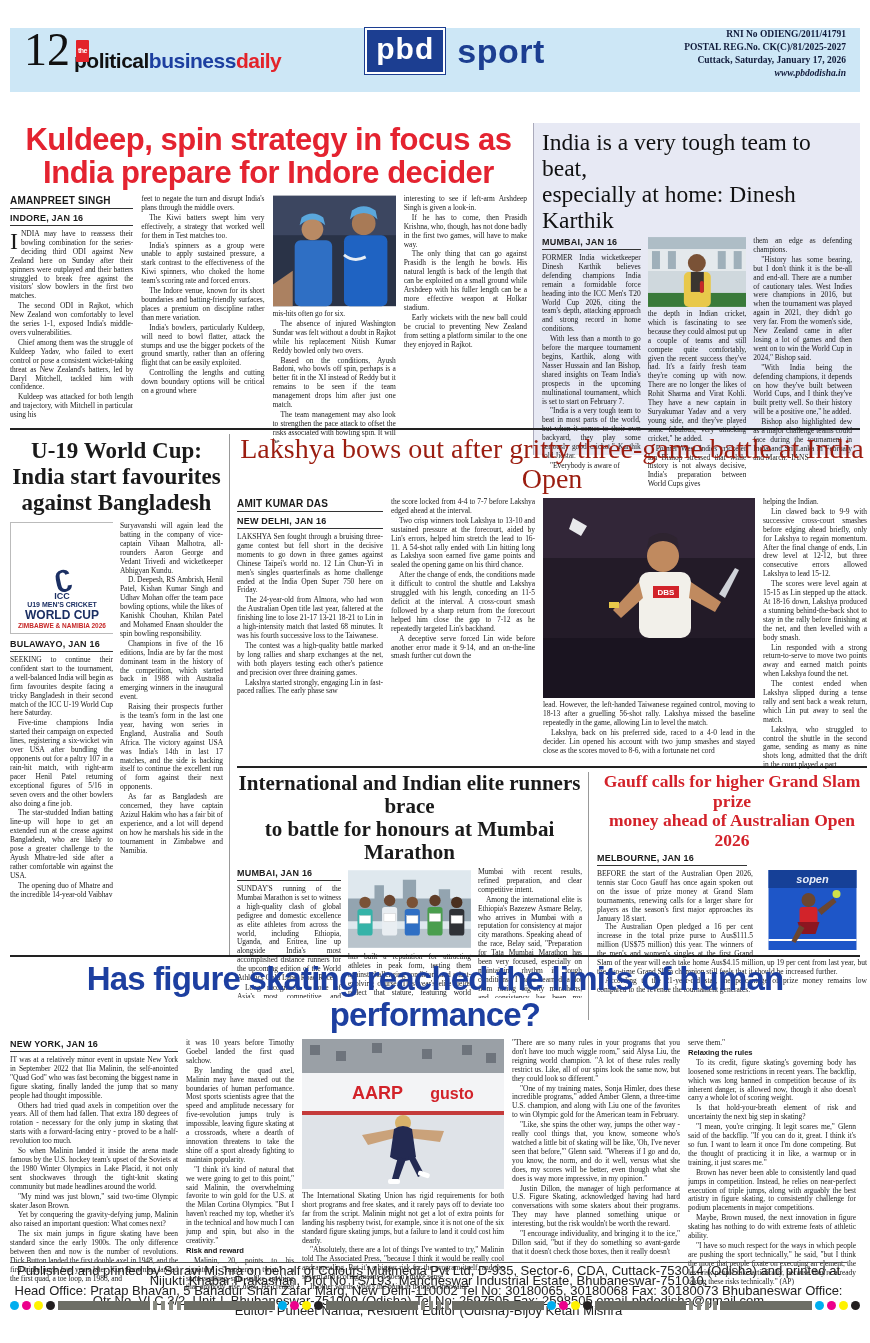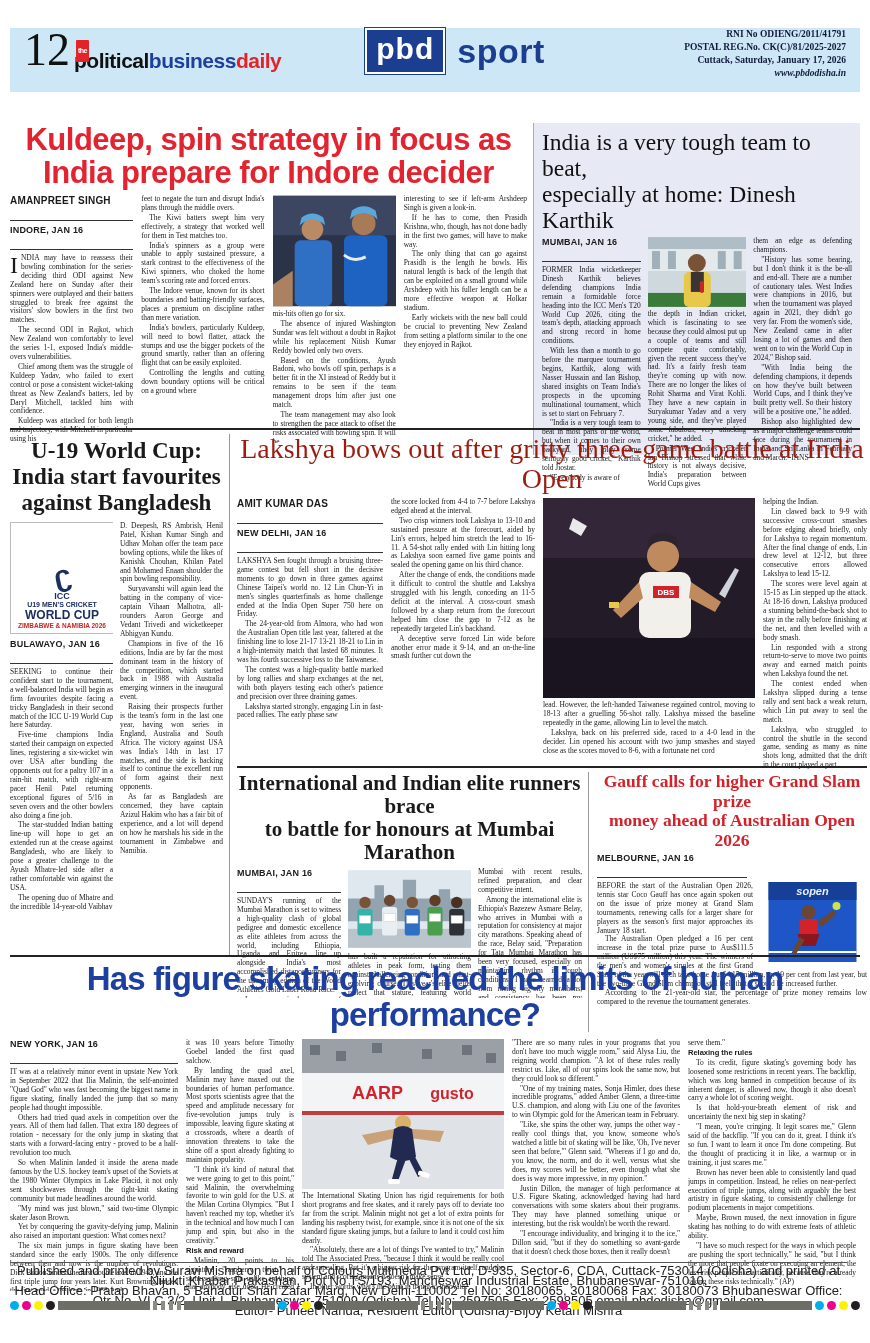--- a/index.html
+++ b/index.html
@@ -21,21 +21,21 @@
   .lg-black { color:#111; } .lg-blue { color:#1d3fa0; } .lg-red { color:#e3232a; }
   .mast-center { flex:1; display:flex; justify-content:center; align-items:center; gap:12px; }
   .pbd-box { background:#1c3e91; color:#fff; font-family:"Liberation Sans", sans-serif; font-weight:bold;
     font-size:30px; line-height:30px; padding:4px 9px 8px; border:2px solid #fff; outline:1px solid #1c3e91; letter-spacing:1px;}
   .sport-word { color:#1c3e91; font-family:"Liberation Sans", sans-serif; font-weight:bold; font-size:34px; letter-spacing:0.5px;}
   .mast-right { width:260px; text-align:right; font-size:9.5px; font-weight:bold; line-height:13px; color:#101a3a; }
   .mast-right .site { font-style:italic; }
   
   .dateline, .byline {
     font-family:"Liberation Sans", sans-serif; font-weight:bold; font-size:9px;
-    letter-spacing:0.2px; border-bottom:1px solid #333; padding-bottom:14px; margin-bottom:4px; display:block;
+    letter-spacing:0.2px; border-bottom:1px solid #333; padding-bottom:2px; margin-bottom:4px; display:block;
   }
   .byline { font-size:10px; }
   .cols { display:flex; gap:8px; }
   .col { overflow:hidden; }
   .col p { font-size:7.5px; line-height:8.9px; text-align:justify; text-indent:8px; margin:0 0 1px 0; letter-spacing:-0.05px;}
   .col p:first-child { text-indent:0; }
   .col p.subhead { font-family:"Liberation Sans", sans-serif; font-weight:bold; text-indent:0; font-size:7.6px; }
   .dropcap p:first-child::first-letter {
     float:left; font-size:24px; line-height:20px; padding:1px 3px 0 0; font-weight:400;
   }
@@ -242,22 +242,22 @@
           <span class="dateline">BULAWAYO, JAN 16</span>
           <div>
               <p>SEEKING to continue their confident start to the tournament, a well-balanced India will begin as firm favourites despite facing a tricky Bangladesh in their second match of the ICC U-19 World Cup here Saturday.</p>
               <p>Five-time champions India started their campaign on expected lines, registering a six-wicket win over USA after bundling the opponents out for a paltry 107 in a rain-hit match, with right-arm pacer Henil Patel returning exceptional figures of 5/16 in seven overs and the other bowlers also doing a fine job.</p>
               <p>The star-studded Indian batting line-up will hope to get an extended run at the crease against Bangladesh, who are likely to pose a greater challenge to the Ayush Mhatre-led side after a rather comfortable win against the USA.</p>
               <p>The opening duo of Mhatre and the incredible 14-year-old Vaibhav</p>
             </div>
         </div>
         <div class="col">
             <div>
+              <p>Suryavanshi will again lead the batting in the company of vice-captain Vihaan Malhotra, all-rounders Aaron George and Vedant Trivedi and wicketkeeper Abhigyan Kundu.</p>
               <p>D. Deepesh, RS Ambrish, Henil Patel, Kishan Kumar Singh and Udhav Mohan offer the team pace bowling options, while the likes of Kanishk Chouhan, Khilan Patel and Mohamed Enaan shoulder the spin bowling responsibility.</p>
-              <p>Suryavanshi will again lead the batting in the company of vice-captain Vihaan Malhotra, all-rounders Aaron George and Vedant Trivedi and wicketkeeper Abhigyan Kundu.</p>
               <p>Champions in five of the 16 editions, India are by far the most dominant team in the history of the competition, which started back in 1988 with Australia emerging winners in the inaugural event.</p>
               <p>Raising their prospects further is the team's form in the last one year, having won series in England, Australia and South Africa. The victory against USA was India's 14th in last 17 matches, and the side is backing itself to continue the excellent run of form against their next opponents.</p>
               <p>As far as Bangladesh are concerned, they have captain Azizul Hakim who has a fair bit of experience, and a lot will depend on how he marshals his side in the tournament in Zimbabwe and Namibia.</p>
             </div>
           </div>
       </div>
     </article>
 
     <div class="row-b-right">
       <article class="art-lakshya">

